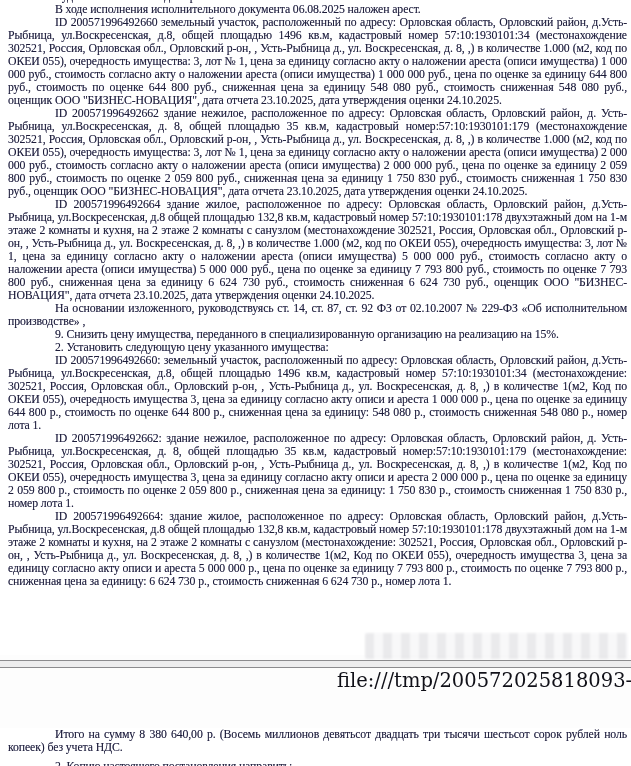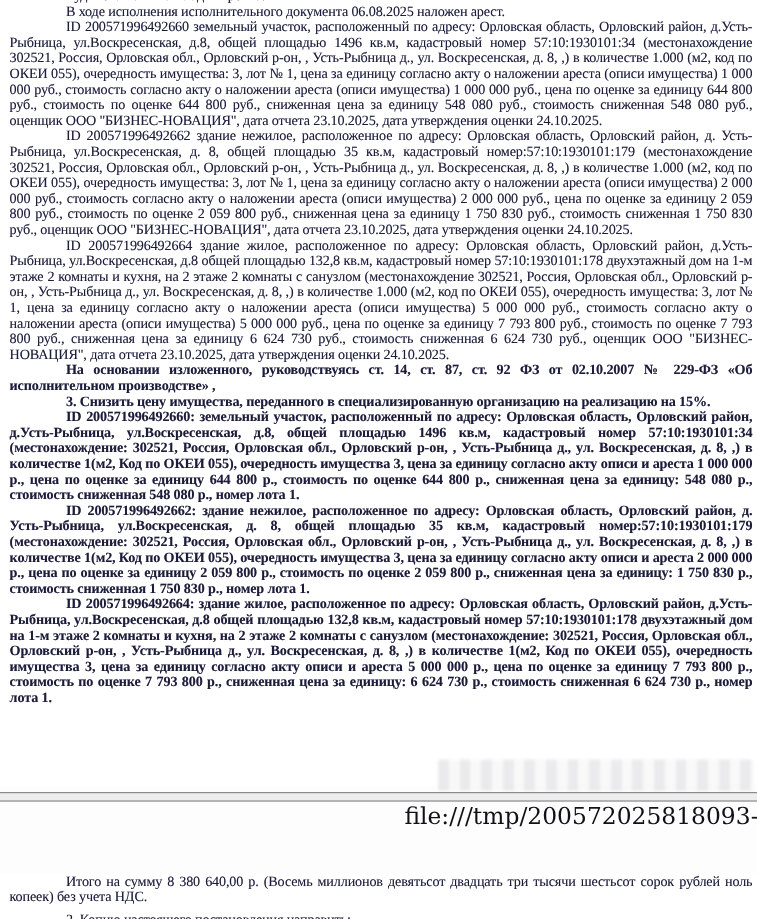--- a/index.html
+++ b/index.html
@@ -17,21 +17,21 @@
   }
   .page1 p, .page2 p{
     margin:0;
     font-size:11.8px;line-height:13px;
     letter-spacing:-0.12px;
     text-align:justify;
     text-shadow:0 0 .4px rgba(45,45,95,.45);
   }
   .indent{text-indent:47px;}
   .intro{margin-top:4px;}
-  .sp{margin-top:5px;font-weight:bold;}
+  .sp{margin-top:5px;}
   .heading{
     text-align:center;text-indent:0;
     margin-top:11px;margin-bottom:11px;
     letter-spacing:.3px;
   }
   .artifact{
     position:absolute;top:633px;left:365px;width:263px;height:26px;
     background:repeating-linear-gradient(90deg,#d7d7db 0 9px,#f3f3f5 9px 18px);
     opacity:.5;filter:blur(1.3px);border-radius:2px;
   }
@@ -57,21 +57,22 @@
 </head>
 <body>
 
 <div class="page1">
   <p class="indent">Кудинова Татьяна Владимировна.</p>
   <p class="indent intro">В ходе исполнения исполнительного документа 06.08.2025 наложен арест.</p>
   <p class="indent">ID 200571996492660 земельный участок, расположенный по адресу: Орловская область, Орловский район, д.Усть-Рыбница, ул.Воскресенская, д.8, общей площадью 1496 кв.м, кадастровый номер 57:10:1930101:34 (местонахождение 302521, Россия, Орловская обл., Орловский р-он, , Усть-Рыбница д., ул. Воскресенская, д. 8, ,) в количестве 1.000 (м2, код по ОКЕИ 055), очередность имущества: 3, лот № 1, цена за единицу согласно акту о наложении ареста (описи имущества) 1 000 000 руб., стоимость согласно акту о наложении ареста (описи имущества) 1 000 000 руб., цена по оценке за единицу 644 800 руб., стоимость по оценке 644 800 руб., сниженная цена за единицу 548 080 руб., стоимость сниженная 548 080 руб., оценщик ООО "БИЗНЕС-НОВАЦИЯ", дата отчета 23.10.2025, дата утверждения оценки 24.10.2025.</p>
   <p class="indent">ID 200571996492662 здание нежилое, расположенное по адресу: Орловская область, Орловский район, д. Усть-Рыбница, ул.Воскресенская, д. 8, общей площадью 35 кв.м, кадастровый номер:57:10:1930101:179 (местонахождение 302521, Россия, Орловская обл., Орловский р-он, , Усть-Рыбница д., ул. Воскресенская, д. 8, ,) в количестве 1.000 (м2, код по ОКЕИ 055), очередность имущества: 3, лот № 1, цена за единицу согласно акту о наложении ареста (описи имущества) 2 000 000 руб., стоимость согласно акту о наложении ареста (описи имущества) 2 000 000 руб., цена по оценке за единицу 2 059 800 руб., стоимость по оценке 2 059 800 руб., сниженная цена за единицу 1 750 830 руб., стоимость сниженная 1 750 830 руб., оценщик ООО "БИЗНЕС-НОВАЦИЯ", дата отчета 23.10.2025, дата утверждения оценки 24.10.2025.</p>
   <p class="indent">ID 200571996492664 здание жилое, расположенное по адресу: Орловская область, Орловский район, д.Усть-Рыбница, ул.Воскресенская, д.8 общей площадью 132,8 кв.м, кадастровый номер 57:10:1930101:178 двухэтажный дом на 1-м этаже 2 комнаты и кухня, на 2 этаже 2 комнаты с санузлом (местонахождение 302521, Россия, Орловская обл., Орловский р-он, , Усть-Рыбница д., ул. Воскресенская, д. 8, ,) в количестве 1.000 (м2, код по ОКЕИ 055), очередность имущества: 3, лот № 1, цена за единицу согласно акту о наложении ареста (описи имущества) 5 000 000 руб., стоимость согласно акту о наложении ареста (описи имущества) 5 000 000 руб., цена по оценке за единицу 7 793 800 руб., стоимость по оценке 7 793 800 руб., сниженная цена за единицу 6 624 730 руб., стоимость сниженная 6 624 730 руб., оценщик ООО "БИЗНЕС-НОВАЦИЯ", дата отчета 23.10.2025, дата утверждения оценки 24.10.2025.</p>
   <p class="indent sp">На основании изложенного, руководствуясь ст. 14, ст. 87, ст. 92 ФЗ от 02.10.2007 № 229-ФЗ «Об исполнительном производстве» ,</p>
-  <p class="indent sp">3. Снизить цену имущества, переданного в специализированную организацию на реализацию на 15%.</p>
+  <p class="indent sp">9. Снизить цену имущества, переданного в специализированную организацию на реализацию на 15%.</p>
+  <p class="indent sp">2. Установить следующую цену указанного имущества:</p>
   <p class="indent sp">ID 200571996492660: земельный участок, расположенный по адресу: Орловская область, Орловский район, д.Усть-Рыбница, ул.Воскресенская, д.8, общей площадью 1496 кв.м, кадастровый номер 57:10:1930101:34 (местонахождение: 302521, Россия, Орловская обл., Орловский р-он, , Усть-Рыбница д., ул. Воскресенская, д. 8, ,) в количестве 1(м2, Код по ОКЕИ 055), очередность имущества 3, цена за единицу согласно акту описи и ареста 1 000 000 р., цена по оценке за единицу 644 800 р., стоимость по оценке 644 800 р., сниженная цена за единицу: 548 080 р., стоимость сниженная 548 080 р., номер лота 1.</p>
   <p class="indent sp">ID 200571996492662: здание нежилое, расположенное по адресу: Орловская область, Орловский район, д. Усть-Рыбница, ул.Воскресенская, д. 8, общей площадью 35 кв.м, кадастровый номер:57:10:1930101:179 (местонахождение: 302521, Россия, Орловская обл., Орловский р-он, , Усть-Рыбница д., ул. Воскресенская, д. 8, ,) в количестве 1(м2, Код по ОКЕИ 055), очередность имущества 3, цена за единицу согласно акту описи и ареста 2 000 000 р., цена по оценке за единицу 2 059 800 р., стоимость по оценке 2 059 800 р., сниженная цена за единицу: 1 750 830 р., стоимость сниженная 1 750 830 р., номер лота 1.</p>
   <p class="indent sp">ID 200571996492664: здание жилое, расположенное по адресу: Орловская область, Орловский район, д.Усть-Рыбница, ул.Воскресенская, д.8 общей площадью 132,8 кв.м, кадастровый номер 57:10:1930101:178 двухэтажный дом на 1-м этаже 2 комнаты и кухня, на 2 этаже 2 комнаты с санузлом (местонахождение: 302521, Россия, Орловская обл., Орловский р-он, , Усть-Рыбница д., ул. Воскресенская, д. 8, ,) в количестве 1(м2, Код по ОКЕИ 055), очередность имущества 3, цена за единицу согласно акту описи и ареста 5 000 000 р., цена по оценке за единицу 7 793 800 р., стоимость по оценке 7 793 800 р., сниженная цена за единицу: 6 624 730 р., стоимость сниженная 6 624 730 р., номер лота 1.</p>
 </div>
 
 <div class="artifact"></div>
 
 <div class="page-separator"></div>
 
 <div class="url-line">file:///tmp/200572025818093-e22e</div>

